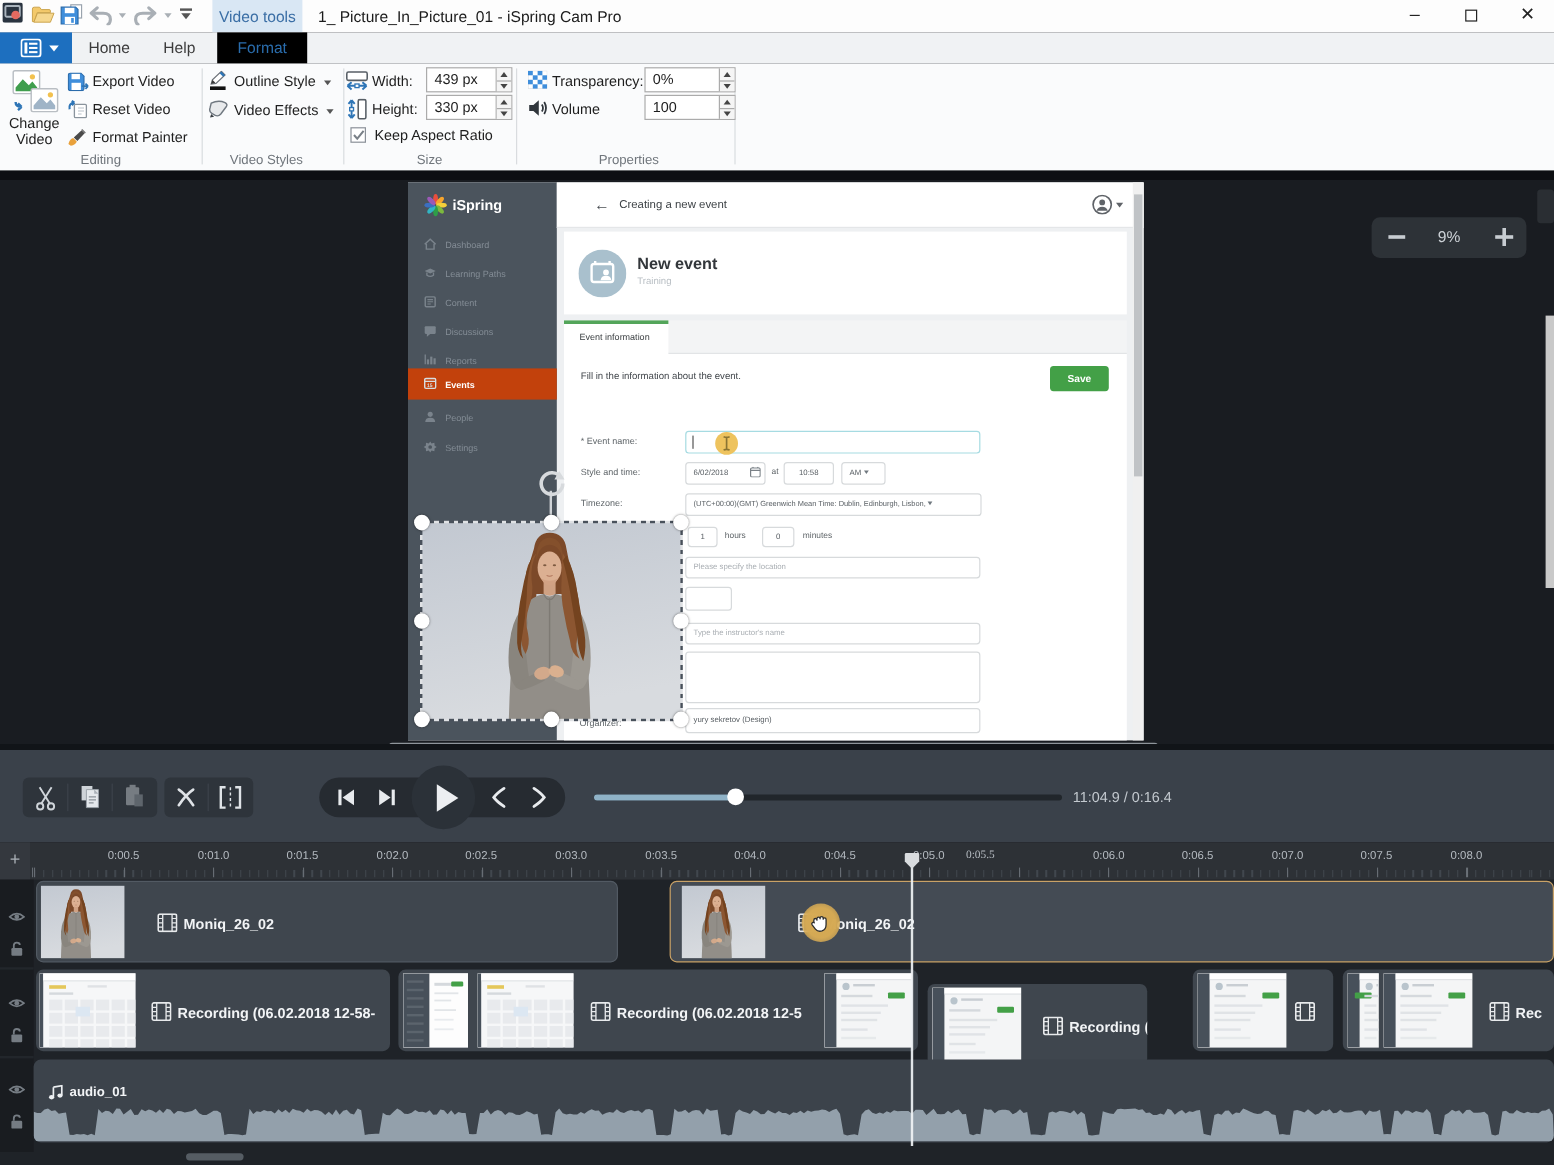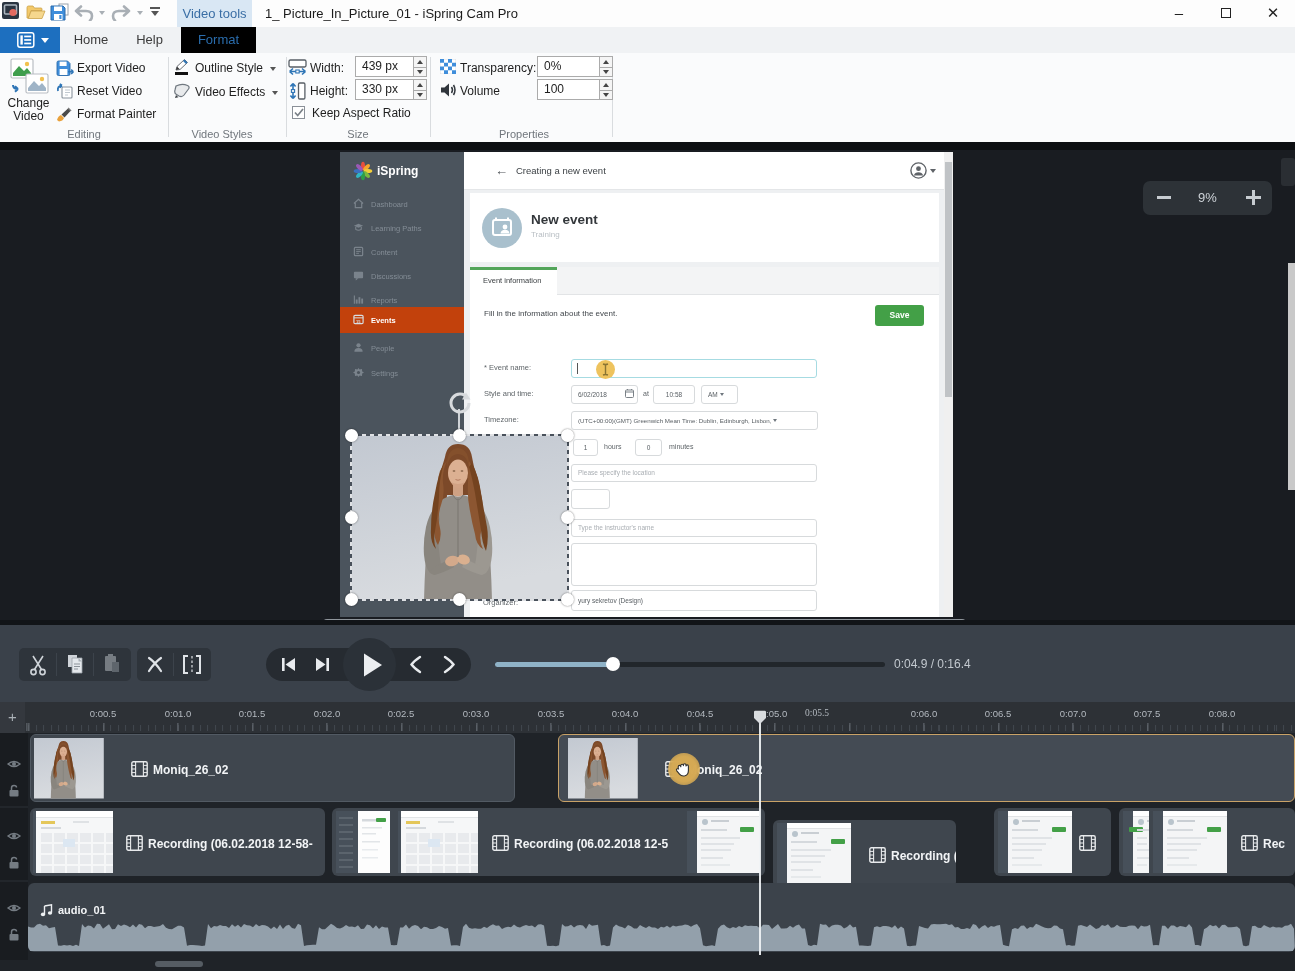--- a/index.html
+++ b/index.html
@@ -545,21 +545,21 @@
   </div>
   <div id="playcirc">
     <svg style="position:absolute;left:19px;top:14px" width="22" height="26" viewBox="0 0 22 26">
       <path d="M2 1.5 L2 24.5 L20 13 Z" fill="#eceef1"></path>
     </svg>
   </div>
   <div id="seektrack">
       <div id="seekfill"></div>
       <div id="seekthumb"></div>
     </div>
-  <div id="ptime">0:04.9 / 0:16.4</div>
+  <div id="ptime">11:04.9 / 0:16.4</div>
 </div>
 <div class="abs" id="timeline">
   <div id="ruler">
     <div class="rlab" style="left:103px;">0:00.5</div>
 <div class="rlab" style="left:178px;">0:01.0</div>
 <div class="rlab" style="left:252px;">0:01.5</div>
 <div class="rlab" style="left:327px;">0:02.0</div>
 <div class="rlab" style="left:401px;">0:02.5</div>
 <div class="rlab" style="left:476px;">0:03.0</div>
 <div class="rlab" style="left:551px;">0:03.5</div>

